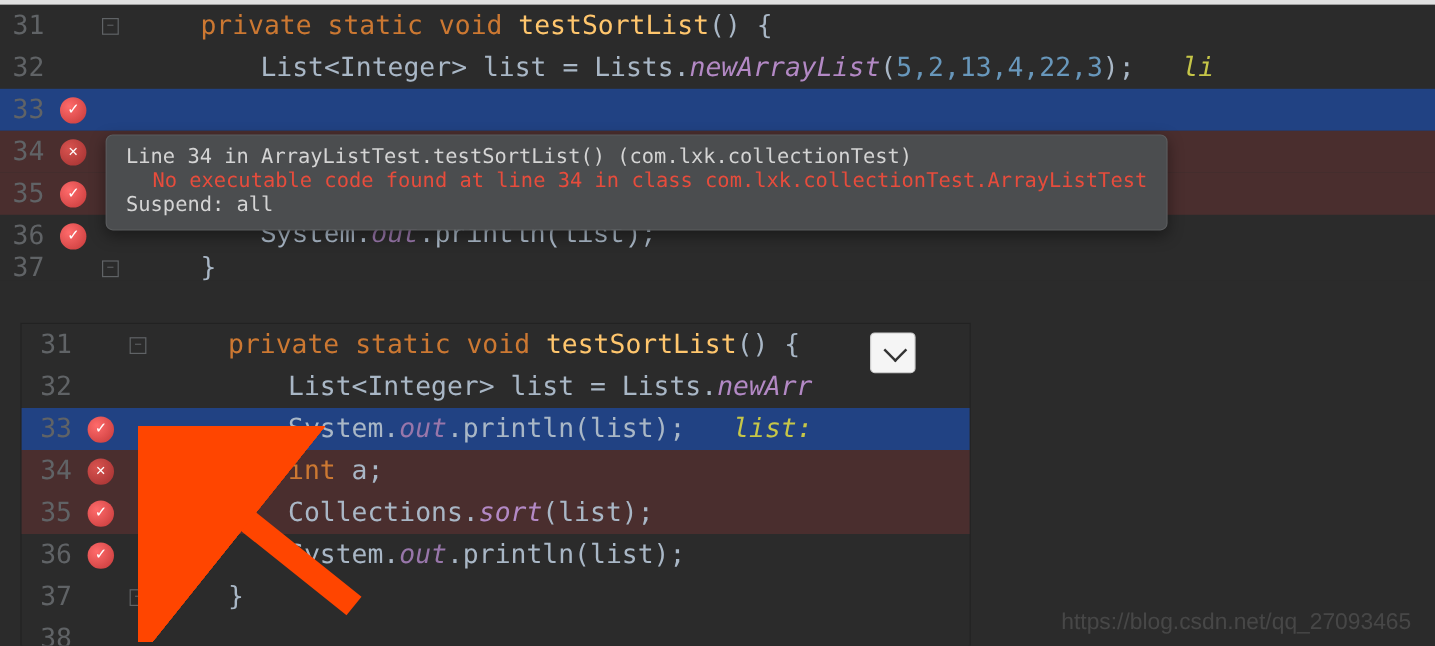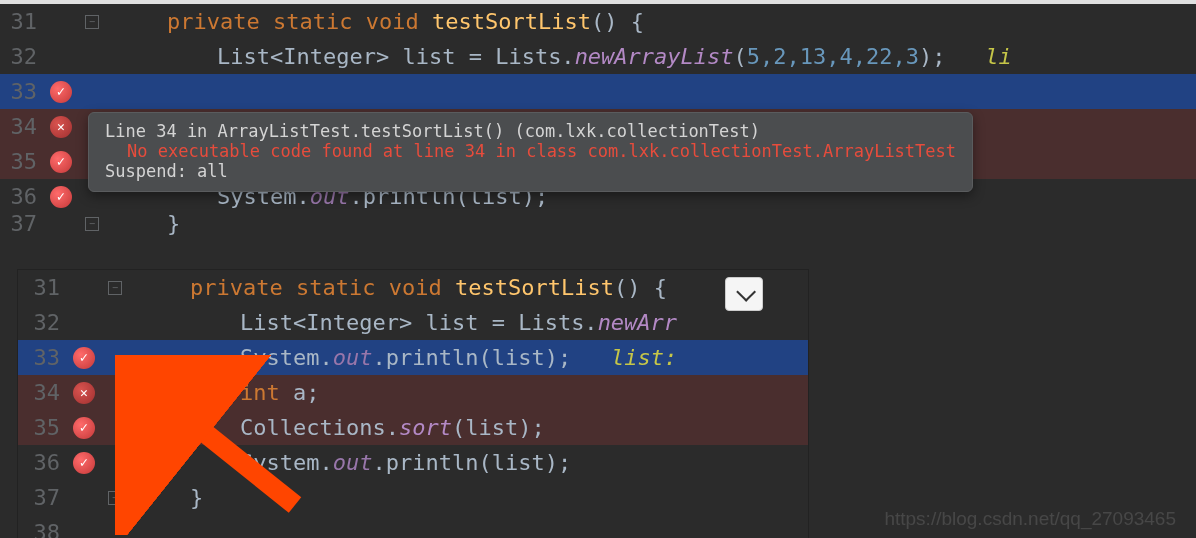--- a/index.html
+++ b/index.html
@@ -247,21 +247,21 @@
   </div>
 
   <div class="code-line">
     <div class="line-number">36</div>
     <div class="breakpoint-col">
         <div class="breakpoint-icon">
           <span class="bp-check">✓</span>
         </div>
       </div>
     <div class="fold-col"></div>
-    <div class="code-content" style="padding-left:110px;"><span class="type-name">System.</span><span class="field-static">out</span><span class="punct">.println(list);</span></div>
+    <div class="code-content" style="padding-left:110px;font-family:Liberation Mono, monospace;"><span class="type-name">System.</span><span class="field-static">out</span><span class="punct">.println(list);</span></div>
   </div>
 
   <div class="code-line" style="height:20px;line-height:20px;">
     <div class="line-number">37</div>
     <div class="breakpoint-col"></div>
     <div class="fold-col">
         <div class="fold-minus">−</div>
       </div>
     <div class="code-content"><span class="punct">}</span></div>
   </div>

